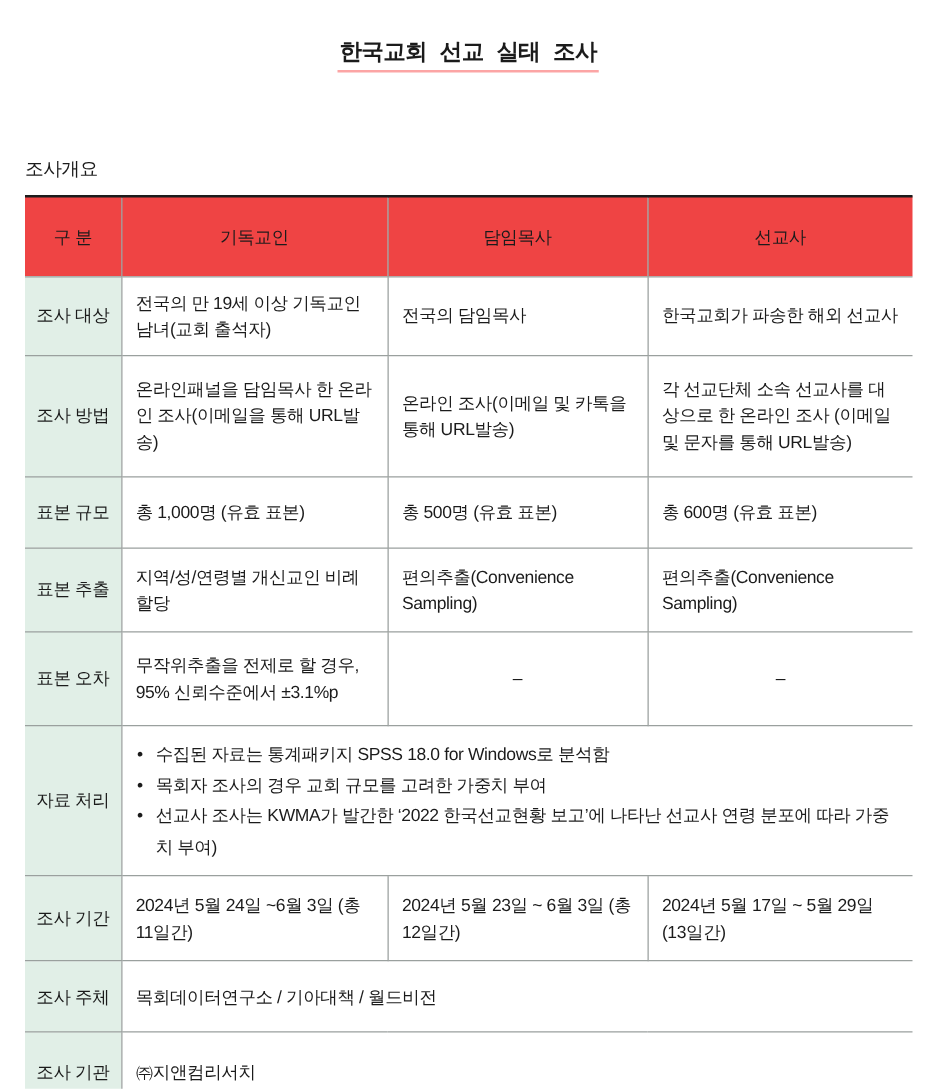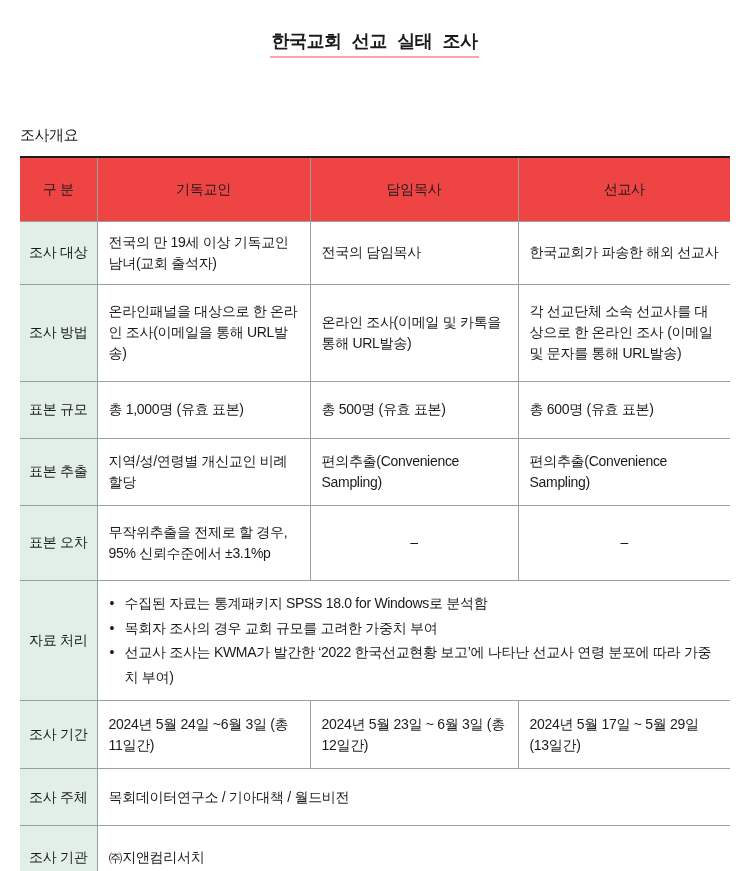--- a/index.html
+++ b/index.html
@@ -100,21 +100,21 @@
   </thead>
   <tbody>
     <tr class="r0">
       <th class="row-label">조사 대상</th>
       <td class="cell">전국의 만 19세 이상 기독교인 남녀(교회 출석자)</td>
       <td class="cell">전국의 담임목사</td>
       <td class="cell">한국교회가 파송한 해외 선교사</td>
     </tr>
     <tr class="r1">
       <th class="row-label">조사 방법</th>
-      <td class="cell">온라인패널을 대상으로 한 온라인 조사(이메일을 통해 URL발송)</td>
+      <td class="cell">온라인패널을 담임목사 한 온라인 조사(이메일을 통해 URL발송)</td>
       <td class="cell">온라인 조사(이메일 및 카톡을 통해 URL발송)</td>
       <td class="cell">각 선교단체 소속 선교사를 대상으로 한 온라인 조사 (이메일 및 문자를 통해 URL발송)</td>
     </tr>
     <tr class="r2">
       <th class="row-label">표본 규모</th>
       <td class="cell">총 1,000명 (유효 표본)</td>
       <td class="cell">총 500명 (유효 표본)</td>
       <td class="cell">총 600명 (유효 표본)</td>
     </tr>
     <tr class="r3">

